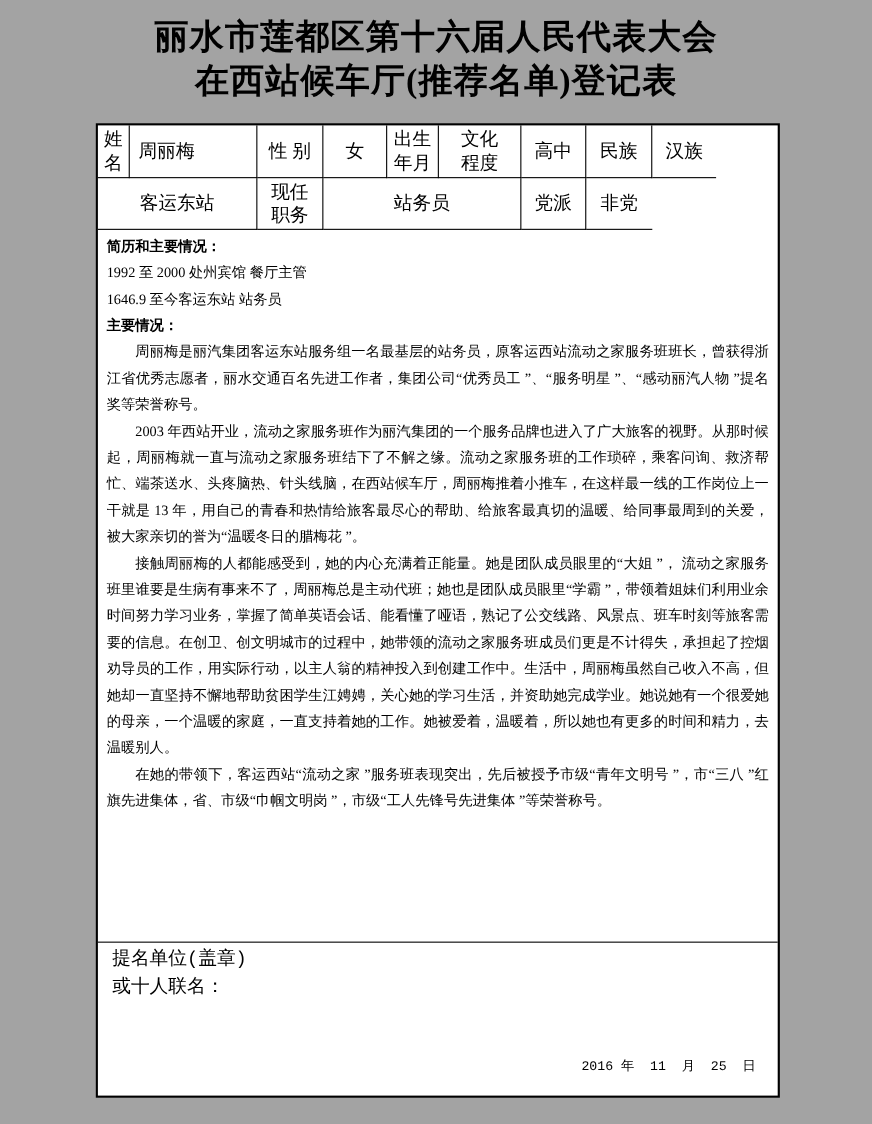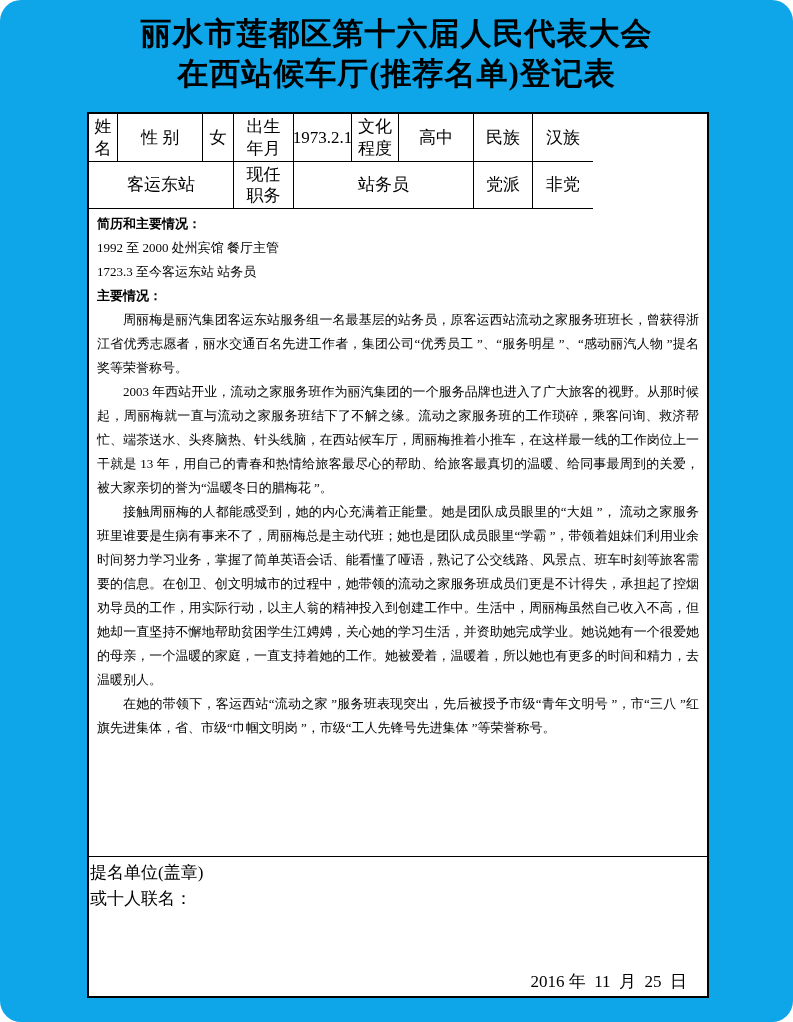--- a/index.html
+++ b/index.html
@@ -3,21 +3,21 @@
 <meta charset="utf-8">
 <style>
   html,body{margin:0;padding:0;background:#fff;}
   body{
     width:793px;height:1022px;
     font-family:"Liberation Serif","DejaVu Serif",serif;
     color:#000;
     position:relative;
     overflow:hidden;
   }
-  .page{position:absolute;inset:0;background:#0ea5e9;border-radius:21px;}
+  .page{position:absolute;inset:0;background:#a3a3a3;}
   .doc-title{
     margin-top:14px;
     text-align:center;
     font-weight:bold;
     font-size:31px;
     line-height:40px;
     letter-spacing:1px;
   }
   .form-table{
     position:absolute;
@@ -60,72 +60,73 @@
   .body-cell .hd{font-weight:bold;}
   .body-cell p{
     margin:0;
     text-indent:2em;
     text-align:justify;
   }
   .resume-line{margin:0;}
   .footer-cell{
     flex:1;
     position:relative;
-    padding:3px 1px;
+    padding:3px 13px;
     font-size:17px;
     line-height:26px;
     box-sizing:border-box;
+    font-family:Liberation Mono, monospace;
   }
   .footer-date{
     position:absolute;
     right:20px;
-    top:112px;
-    font-size:17px;
+    top:100px;
+    font-size:12px;
     white-space:pre;
   }
 </style>
 </head>
 <body>
 
 <div class="page">
 
   <div class="doc-title">
     <div>丽水市莲都区第十六届人民代表大会</div>
     <div>在西站候车厅(推荐名单)登记表</div>
   </div>
 
   <div class="form-table">
 
     <div class="info-grid">
 
       <div class="cell r1">姓
 名</div>
+      <div class="cell r1 s2 left">周丽梅</div>
       <div class="cell r1">性  别</div>
       <div class="cell r1">女</div>
       <div class="cell r1">出生
 年月</div>
-      <div class="cell r1">1973.2.1</div>
       <div class="cell r1">文化
 程度</div>
       <div class="cell r1">高中</div>
       <div class="cell r1">民族</div>
       <div class="cell r1 last">汉族</div>
 
       <div class="cell r2 s3">客运东站</div>
       <div class="cell r2">现任
 职务</div>
       <div class="cell r2 s3">站务员</div>
       <div class="cell r2">党派</div>
       <div class="cell r2 last">非党</div>
     </div>
 
     <div class="body-cell">
       <div class="hd">简历和主要情况：</div>
       <div class="resume-line">1992 至 2000 处州宾馆  餐厅主管</div>
-      <div class="resume-line">1723.3 至今客运东站  站务员</div>
+      <div class="resume-line">1646.9 至今客运东站  站务员</div>
       <div class="hd">主要情况：</div>
       <p>周丽梅是丽汽集团客运东站服务组一名最基层的站务员，原客运西站流动之家服务班班长，曾获得浙江省优秀志愿者，丽水交通百名先进工作者，集团公司“优秀员工 ”、“服务明星 ”、“感动丽汽人物 ”提名奖等荣誉称号。</p>
       <p>2003 年西站开业，流动之家服务班作为丽汽集团的一个服务品牌也进入了广大旅客的视野。从那时候起，周丽梅就一直与流动之家服务班结下了不解之缘。流动之家服务班的工作琐碎，乘客问询、救济帮忙、端茶送水、头疼脑热、针头线脑，在西站候车厅，周丽梅推着小推车，在这样最一线的工作岗位上一干就是 13 年，用自己的青春和热情给旅客最尽心的帮助、给旅客最真切的温暖、给同事最周到的关爱，被大家亲切的誉为“温暖冬日的腊梅花 ”。</p>
       <p>接触周丽梅的人都能感受到，她的内心充满着正能量。她是团队成员眼里的“大姐 ”， 流动之家服务班里谁要是生病有事来不了，周丽梅总是主动代班；她也是团队成员眼里“学霸 ”，带领着姐妹们利用业余时间努力学习业务，掌握了简单英语会话、能看懂了哑语，熟记了公交线路、风景点、班车时刻等旅客需要的信息。在创卫、创文明城市的过程中，她带领的流动之家服务班成员们更是不计得失，承担起了控烟劝导员的工作，用实际行动，以主人翁的精神投入到创建工作中。生活中，周丽梅虽然自己收入不高，但她却一直坚持不懈地帮助贫困学生江娉娉，关心她的学习生活，并资助她完成学业。她说她有一个很爱她的母亲，一个温暖的家庭，一直支持着她的工作。她被爱着，温暖着，所以她也有更多的时间和精力，去温暖别人。</p>
       <p>在她的带领下，客运西站“流动之家 ”服务班表现突出，先后被授予市级“青年文明号 ”，市“三八 ”红旗先进集体，省、市级“巾帼文明岗 ”，市级“工人先锋号先进集体 ”等荣誉称号。</p>
 
     </div>
 
     <div class="footer-cell">
       <div>提名单位(盖章)</div>

